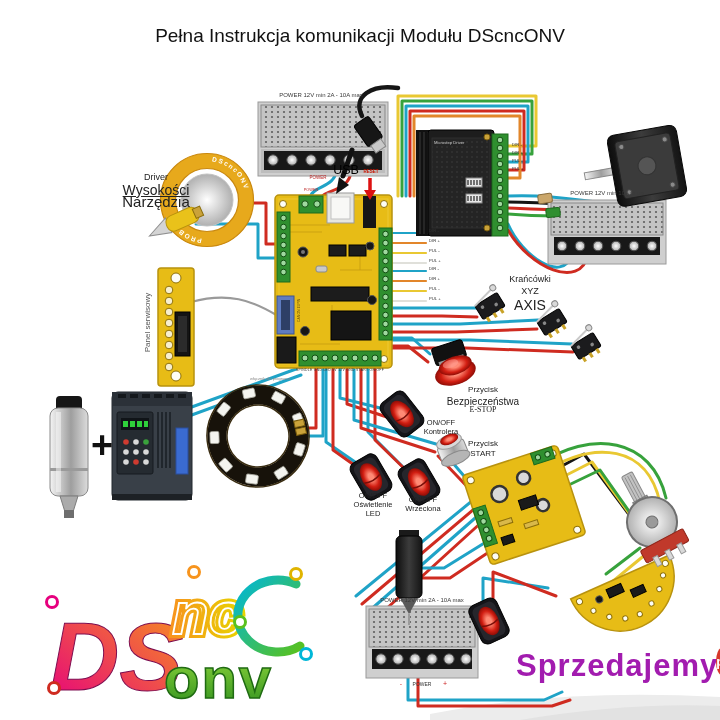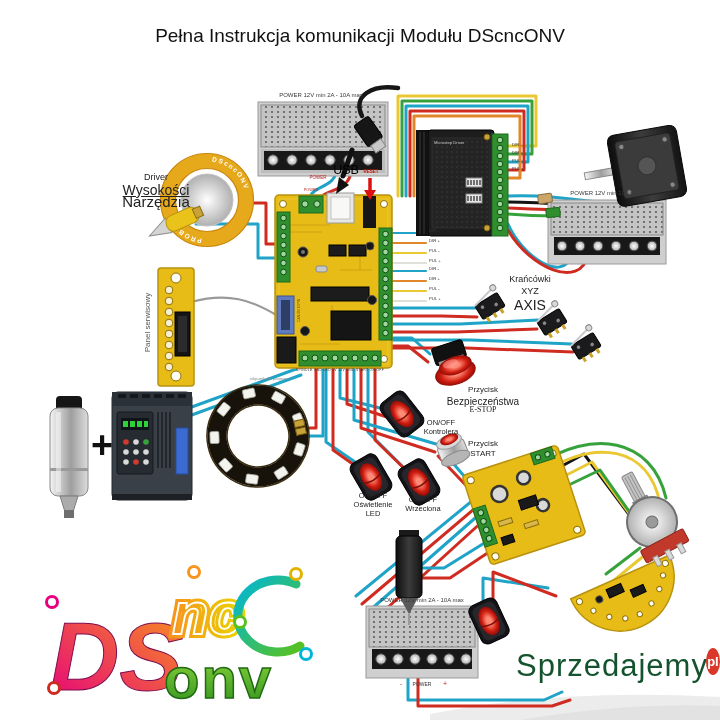--- a/index.html
+++ b/index.html
@@ -6,21 +6,21 @@
   .stage{position:relative;width:720px;height:720px;background:#fff;overflow:hidden;
          font-family:"Liberation Sans",sans-serif;}
   svg{font-family:"Liberation Sans",sans-serif;}
   .layer{position:absolute;left:0;top:0;}
   .lbl{position:absolute;color:#222;text-align:center;line-height:1.12;white-space:nowrap;}
   .wire{fill:none;stroke-linecap:round;stroke-linejoin:round;stroke-width:3;}
   .wire2{fill:none;stroke-linecap:round;stroke-width:2.2;}
   .wt{stroke:#1fa3c7}.wr{stroke:#cf2b20}.wy{stroke:#e9c832}.wg{stroke:#37a23c}
   .wo{stroke:#e2862a}.wk{stroke:#141414}.ww{stroke:#e0e0da}.wgr{stroke:#9a9a9a}
   .wm{position:absolute;left:516px;top:648px;width:204px;display:flex;align-items:flex-start;}
-  .wm .name{font-size:31px;font-weight:normal;color:#14532d;letter-spacing:1px;}
+  .wm .name{font-size:31px;font-weight:bold;color:#a21caf;letter-spacing:1px;}
   .wm .pl{display:inline-block;width:27px;height:27px;border-radius:50%;background:#d8372a;
           color:#fff;font-size:13px;font-weight:bold;text-align:center;line-height:27px;margin-left:-2px;}
 </style>
 </head>
 <body>
 
 <div class="stage">
 
 <svg class="layer" width="720" height="720" viewBox="0 0 720 720">
   <defs>

